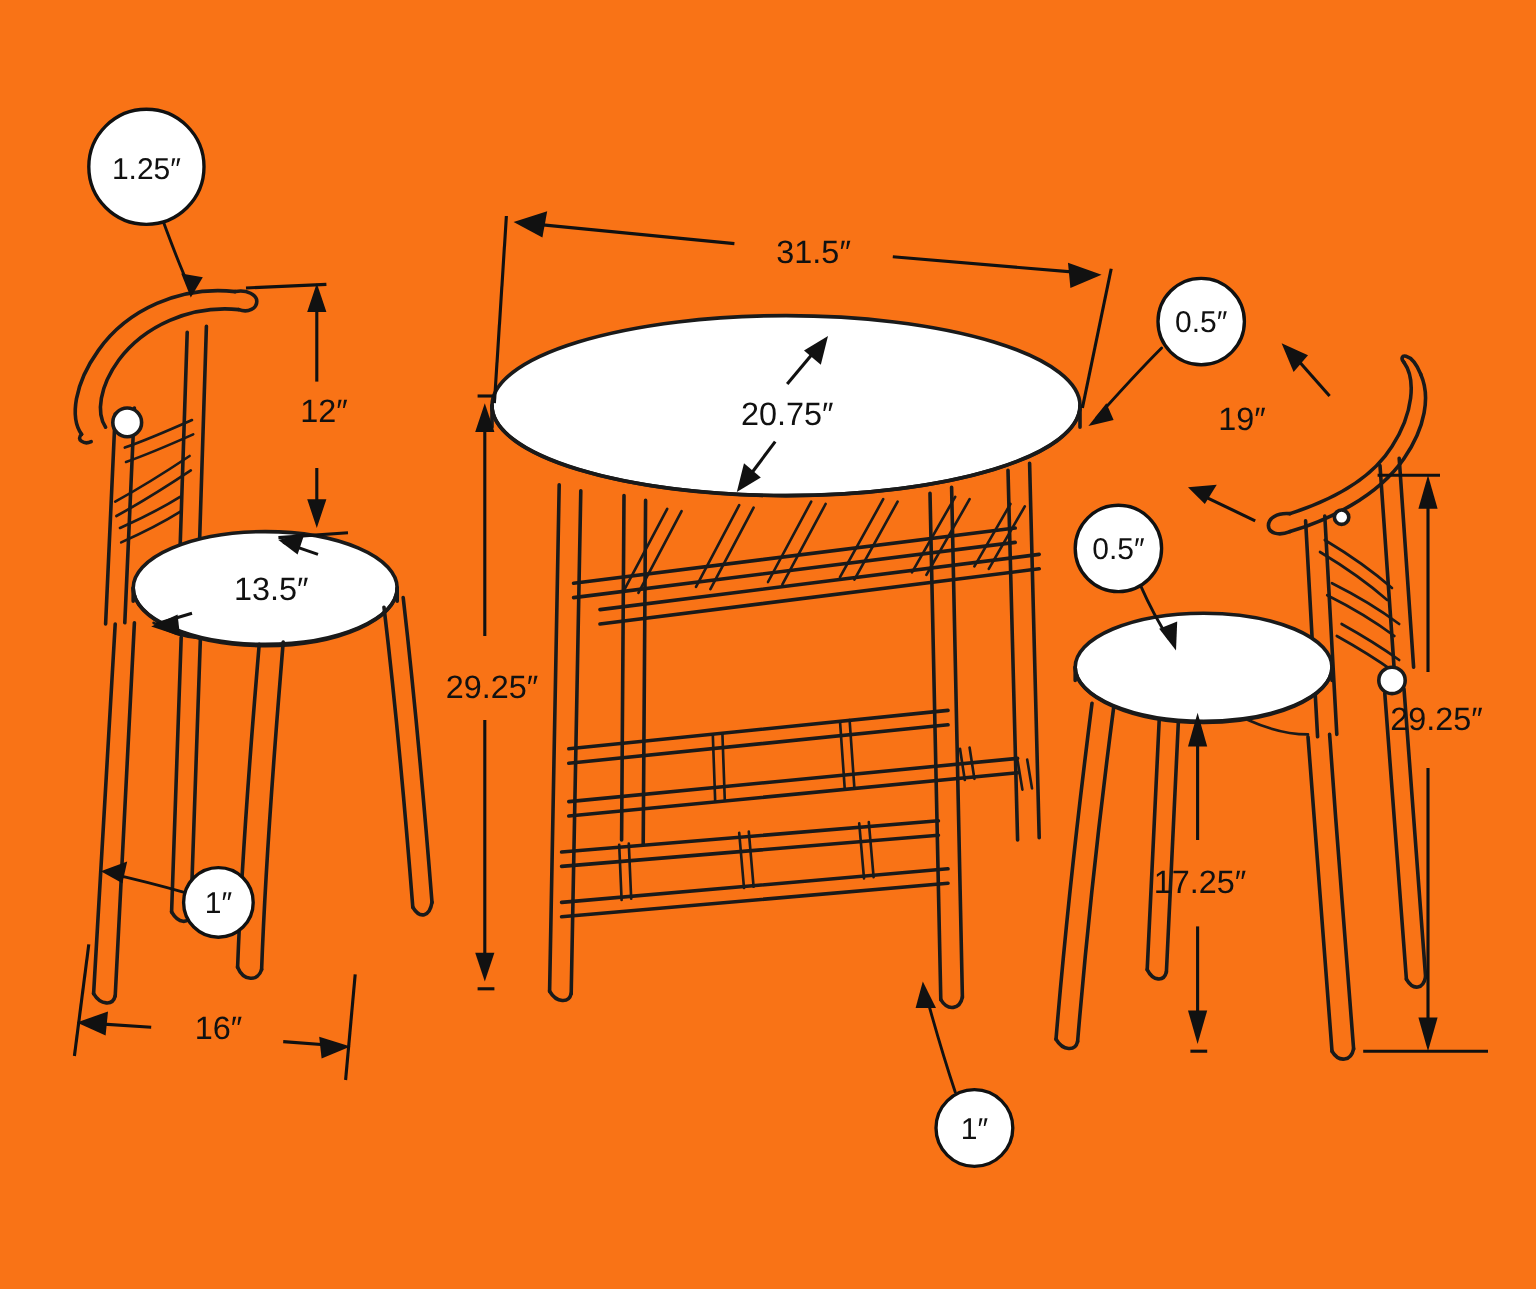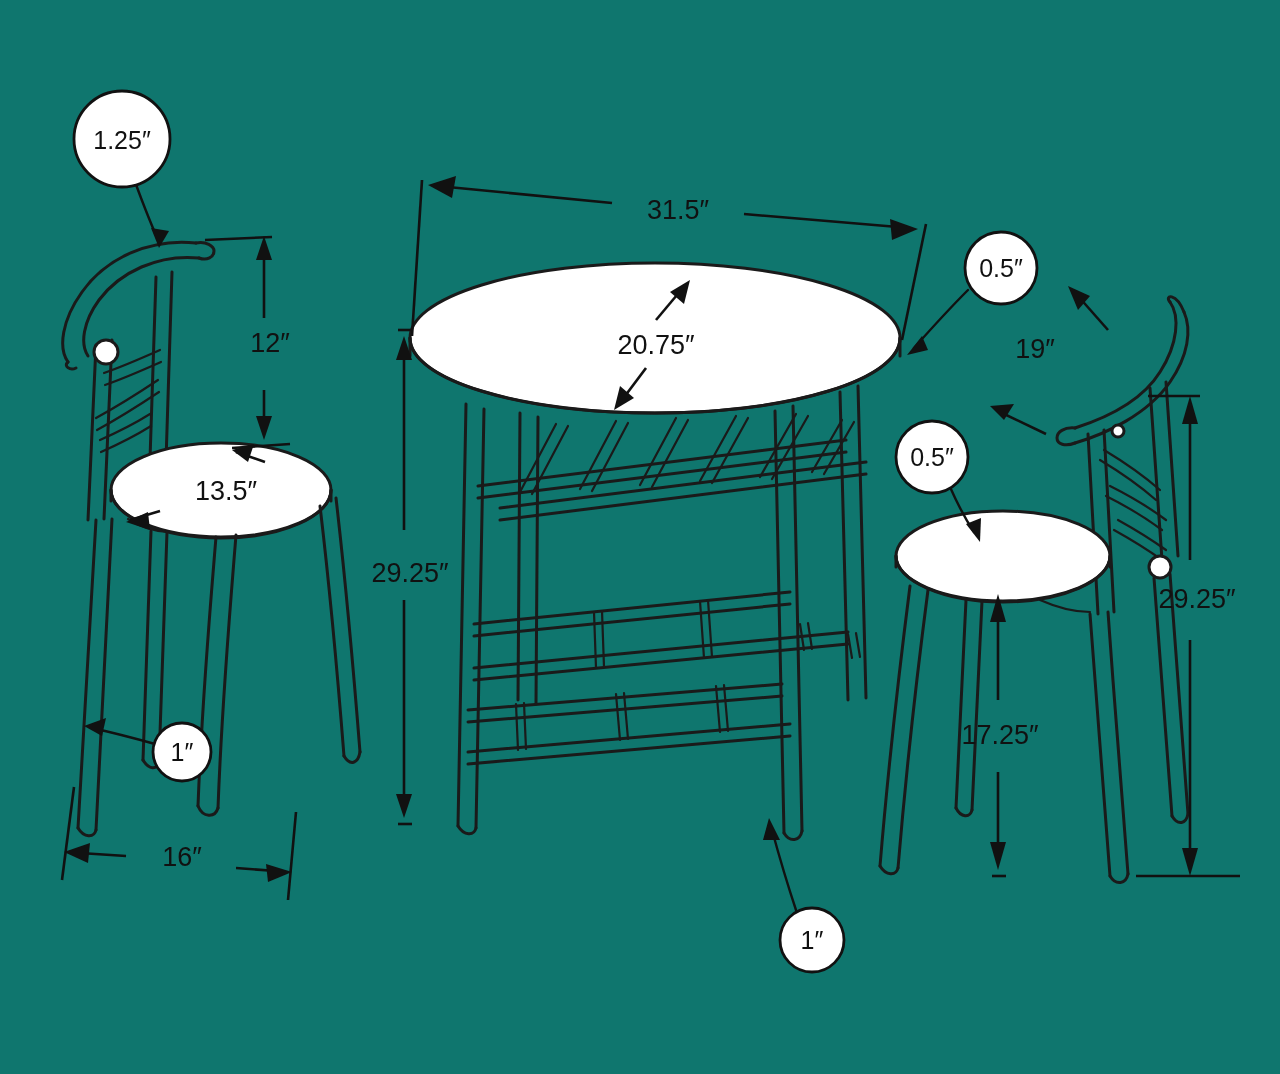--- a/index.html
+++ b/index.html
@@ -4,21 +4,21 @@
 <style>
   html, body {
     margin: 0;
     padding: 0;
     background: #ffffff;
   }
   #stage {
     position: relative;
     width: 1280px;
     height: 1074px;
-    background: #0f766e;
+    background: #f97316;
     overflow: hidden;
     font-family: "Liberation Sans", sans-serif;
   }
   svg#drawing {
     position: absolute;
     left: 0;
     top: 0;
     width: 1280px;
     height: 1074px;
     display: block;

